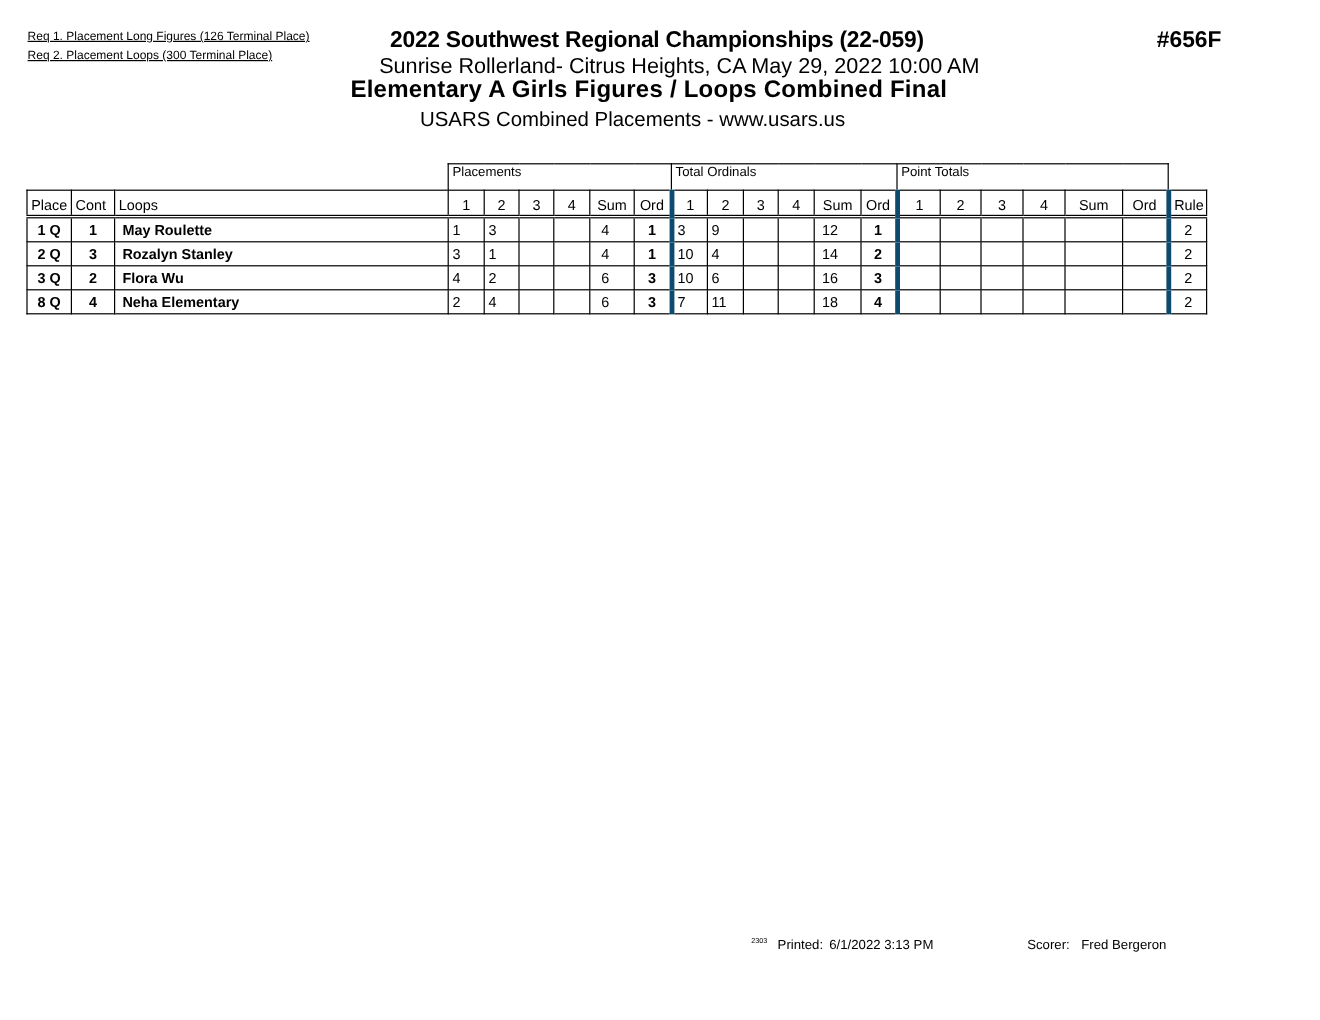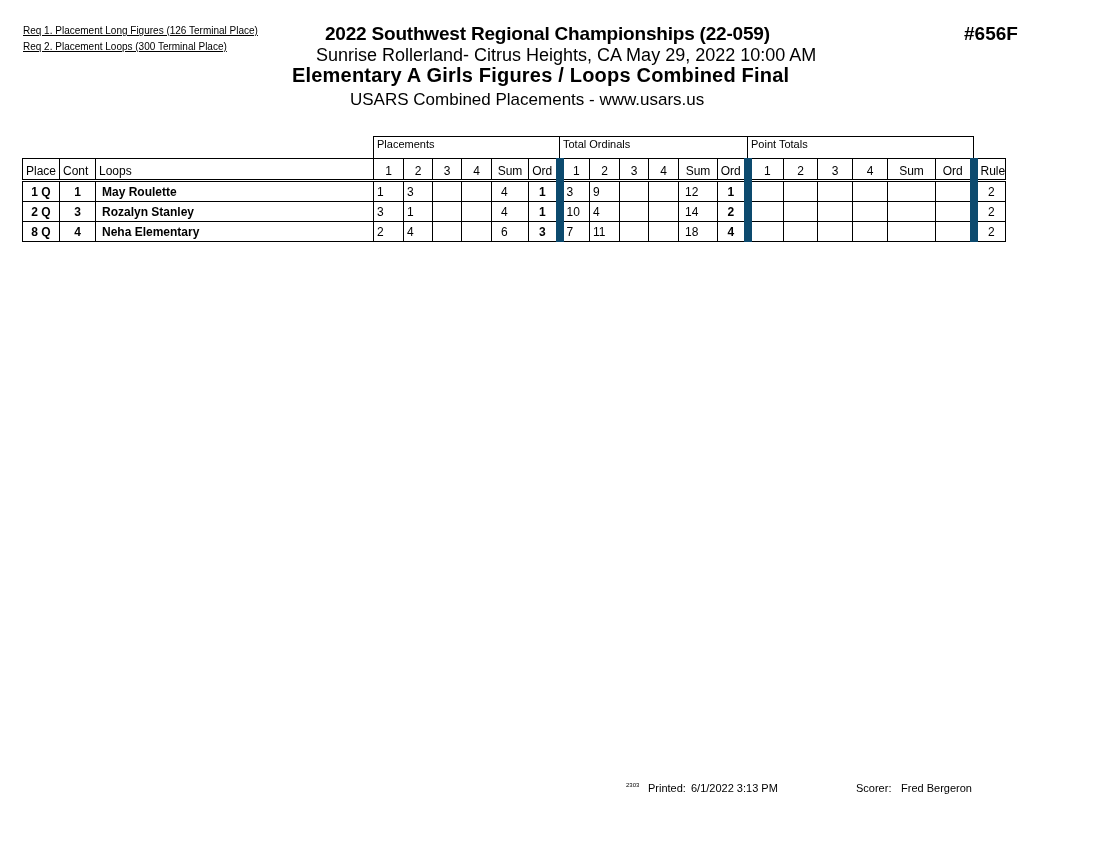--- a/index.html
+++ b/index.html
@@ -15,21 +15,21 @@
   .tiny { font-size: 6px; top: 782px; left: 626px; }
 
   table.res { position: absolute; left: 22px; top: 136px; border-collapse: collapse; table-layout: fixed; font-size: 12px; }
   table.res td, table.res th { padding: 0 0 0 3px; height: 19px; border: 1px solid #000; font-weight: normal; text-align: left; vertical-align: middle; overflow: hidden; white-space: nowrap; }
   table.res tr.grp td { height: 20px; vertical-align: top; font-size: 11px; padding-top: 1px; }
   table.res tr.grp td.blank { border: none; }
   table.res tr.hdr td { height: 19px; border-bottom: 3px double #000; vertical-align: bottom; padding-bottom: 1px; }
   table.res tr.hdr td.c { text-align: center; padding-left: 0; }
   table.res td.ctr { text-align: center; padding-left: 0; }
   table.res td.b { font-weight: bold; }
-  table.res td.thick { border-right: 8px solid #0c4a6e; }
+  table.res td.thick { border-right: 4px solid #0c4a6e; }
   table.res td.name { padding-left: 6px; }
 </style>
 </head>
 <body>
 
 <div class="abs req" style="top:25px;">Req  1.  Placement Long Figures (126 Terminal Place)</div>
 <div class="abs req" style="top:41px;">Req  2.  Placement Loops (300 Terminal Place)</div>
 <div class="abs title">2022 Southwest Regional Championships (22-059)</div>
 <div class="abs subtitle">Sunrise Rollerland- Citrus Heights, CA  May 29, 2022  10:00 AM</div>
 <div class="abs event">Elementary A Girls Figures / Loops Combined Final</div>
@@ -138,20 +138,44 @@
     <td class="b ctr thick">2</td>
     <td></td>
     <td></td>
     <td></td>
     <td></td>
     <td></td>
     <td class="thick"></td>
     <td class="ctr">2</td>
   </tr>
 
+  <tr>
+    <td class="b ctr">3 Q</td>
+    <td class="b ctr">2</td>
+    <td class="b name">Flora Wu</td>
+    <td>4</td>
+    <td>2</td>
+    <td></td>
+    <td></td>
+    <td style="padding-left:9px">6</td>
+    <td class="b ctr thick">3</td>
+    <td>10</td>
+    <td>6</td>
+    <td></td>
+    <td></td>
+    <td style="padding-left:6px">16</td>
+    <td class="b ctr thick">3</td>
+    <td></td>
+    <td></td>
+    <td></td>
+    <td></td>
+    <td></td>
+    <td class="thick"></td>
+    <td class="ctr">2</td>
+  </tr>
 
   <tr>
     <td class="b ctr">8 Q</td>
     <td class="b ctr">4</td>
     <td class="b name">Neha Elementary</td>
     <td>2</td>
     <td>4</td>
     <td></td>
     <td></td>
     <td style="padding-left:9px">6</td>

